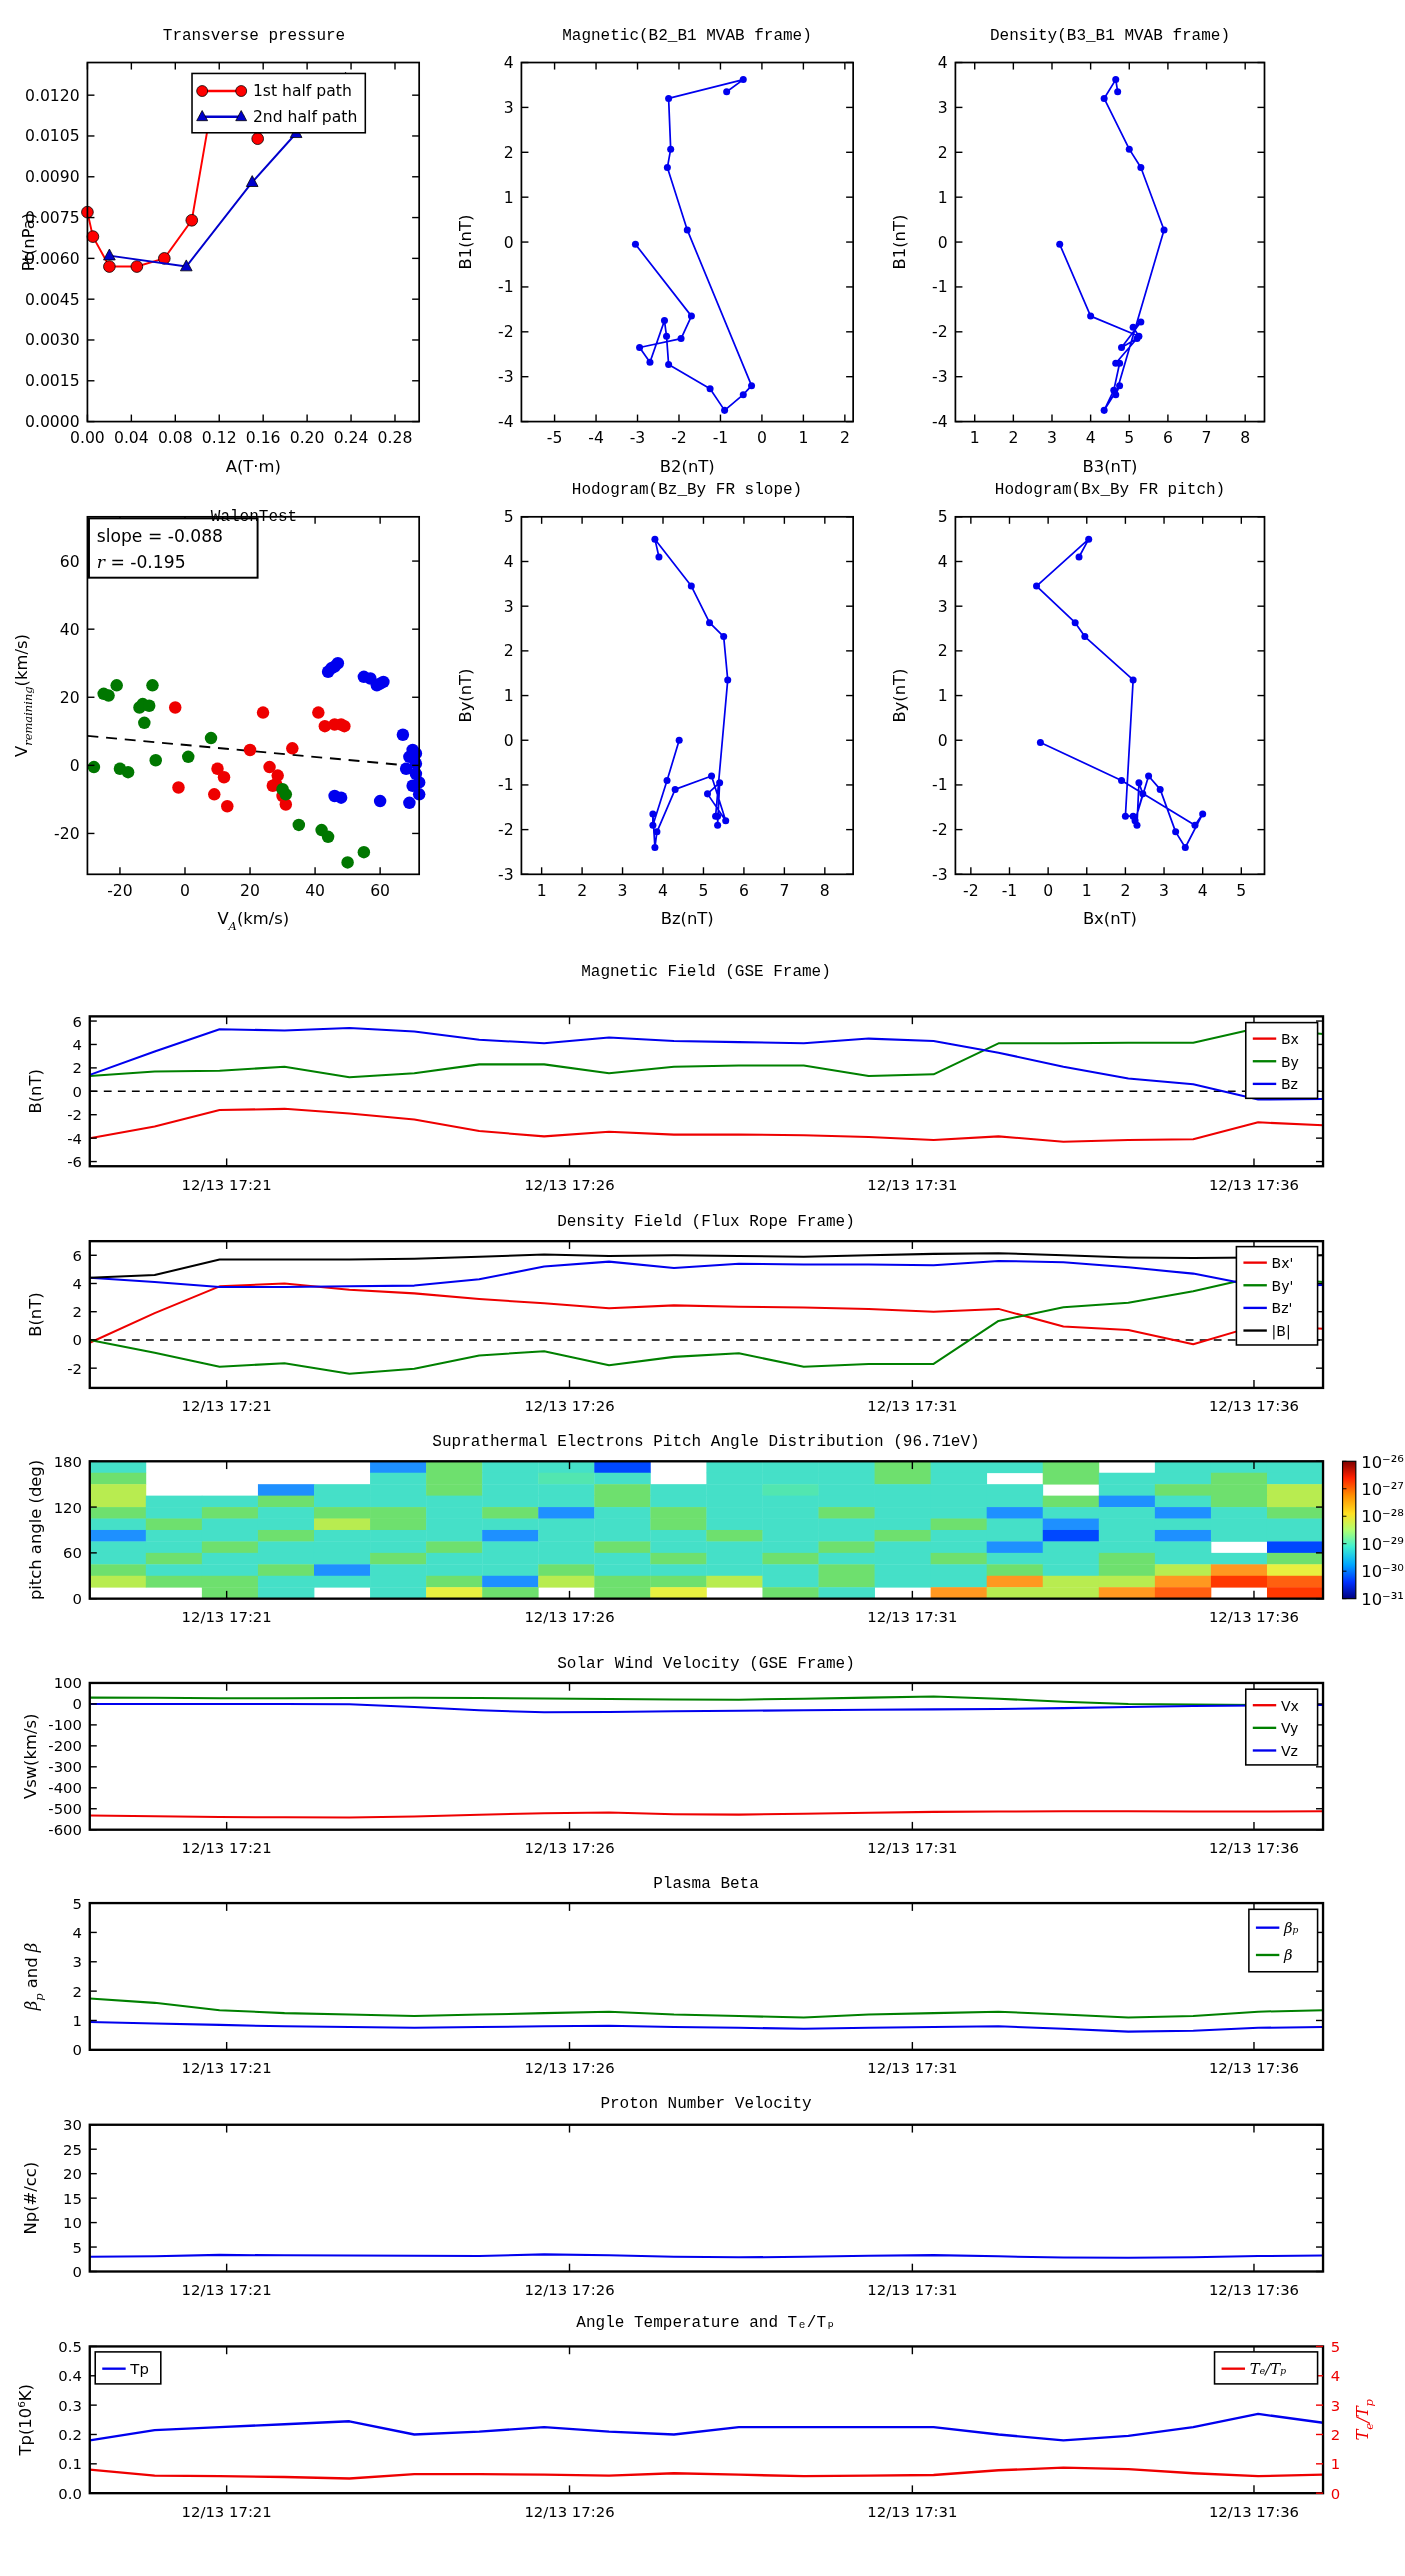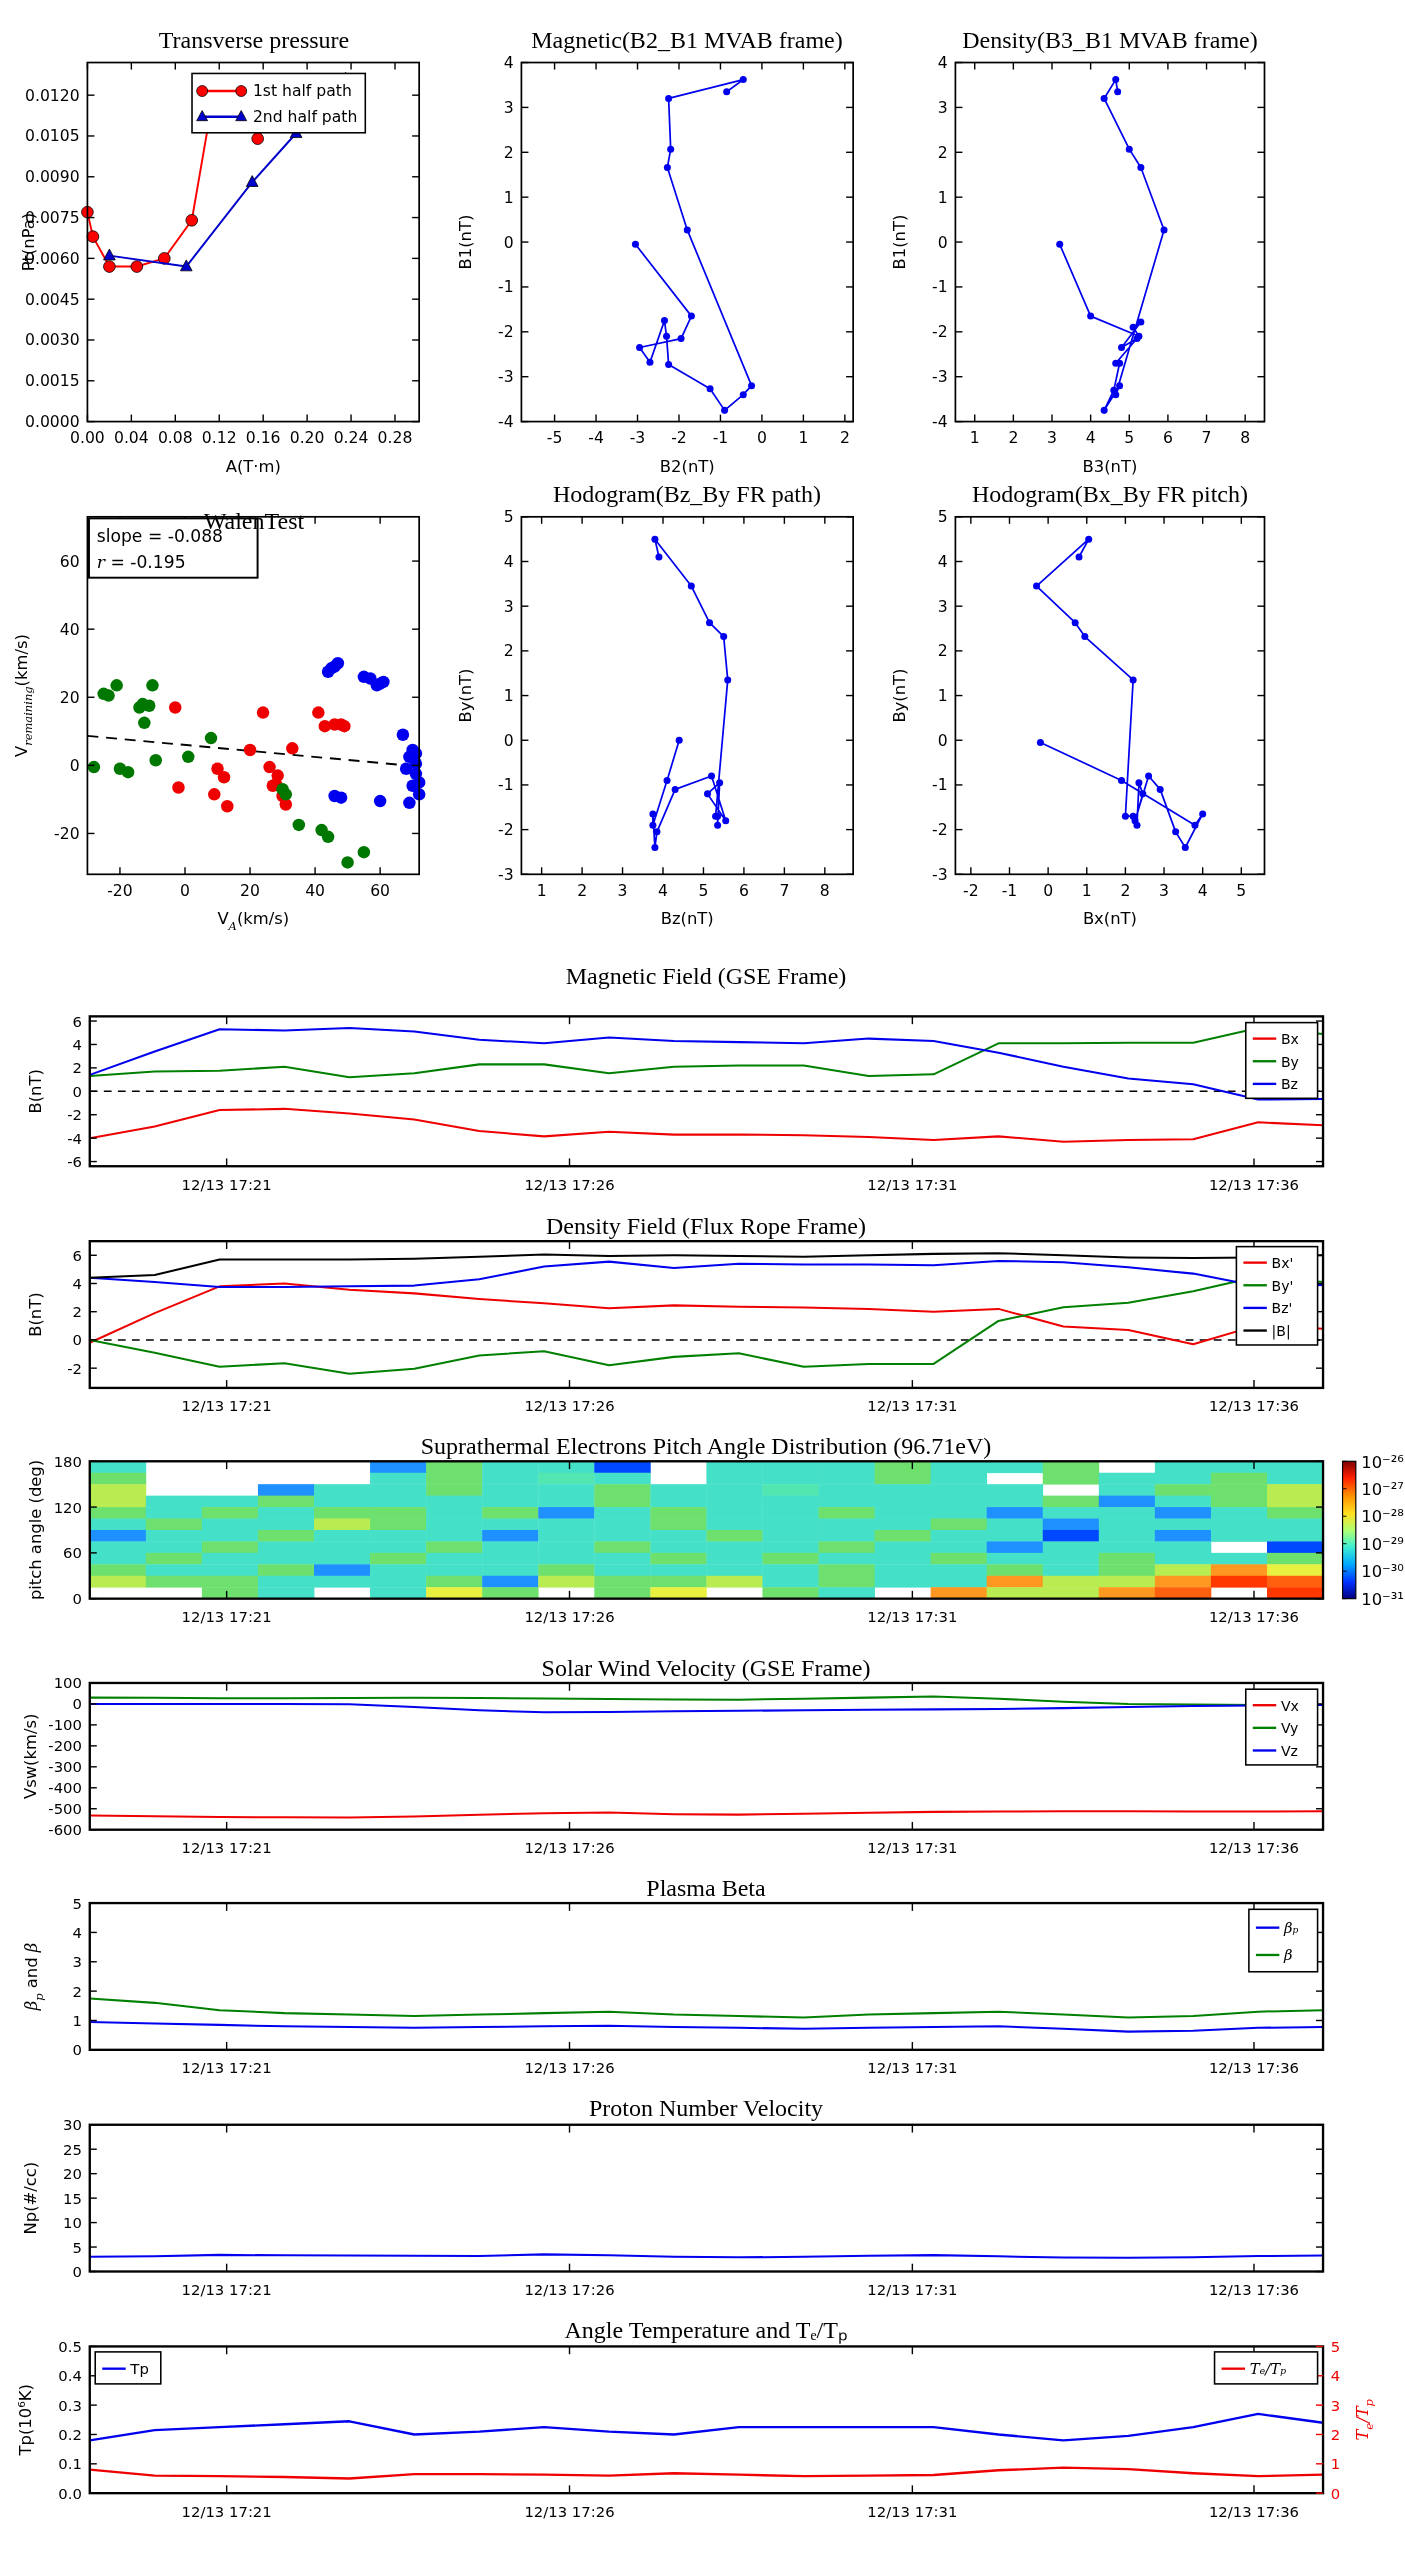--- a/index.html
+++ b/index.html
@@ -1,20 +1,20 @@
 <!DOCTYPE html>
 <html style="font-size:12.5px"><head>
 <meta charset="utf-8">
 <style>
   html,body{margin:0;padding:0;background:#fff;}
   #canvas{position:relative;width:1405px;height:2576px;background:#ffffff;
           font-family:"DejaVu Sans",sans-serif;color:#000;}
   #fig{position:absolute;left:0;top:0;}
-  .ptitle{position:absolute;transform:translateX(-50%);font-size:24px;color:#000;
-          white-space:nowrap;font-family:Liberation Serif, serif;}
+  .ptitle{position:absolute;transform:translateX(-50%);font-size:16px;color:#000;
+          white-space:nowrap;font-family:Liberation Mono, monospace;}
 </style>
 </head>
 <body>
 
 <div id="canvas">
   <svg id="fig" width="1405" height="2576" viewBox="0 0 1800 3300">
       <polyline points="112,271.66666666666663 119.0364238410596,303.030303030303 140.1456953642384,341.3636363636364 175.32781456953643,341.3636363636364 210.50993377483445,330.9090909090909 245.69205298013244,282.12121212121207 266.80132450331126,160.15151515151513 301.9834437086093,114.84848484848482 330.1291390728477,177.57575757575756 351.23841059602654,135.75757575757575 372.34768211920533,139.24242424242425 393.4569536423841,146.21212121212125 435.6754966887417,104.39393939393938" fill="none" stroke="#ff0000" stroke-width="2.5" stroke-linejoin="round"></polyline>
       <circle cx="112" cy="271.66666666666663" r="7.5" fill="#ff0000" stroke="#000" stroke-width="1"></circle>
       <circle cx="119.0364238410596" cy="303.030303030303" r="7.5" fill="#ff0000" stroke="#000" stroke-width="1"></circle>
       <circle cx="140.1456953642384" cy="341.3636363636364" r="7.5" fill="#ff0000" stroke="#000" stroke-width="1"></circle>
@@ -1046,21 +1046,21 @@
       <line x1="131" y1="3034.5" x2="161" y2="3034.5" stroke="#0000ee" stroke-width="3"></line>
       <text x="167" y="3041.5" font-size="19" text-anchor="start" fill="#000" font-family="DejaVu Sans, sans-serif">Tp</text>
       <rect x="1556" y="3013" width="132" height="41" fill="#fff" stroke="#000" stroke-width="2"></rect>
       <line x1="1565" y1="3034.5" x2="1595" y2="3034.5" stroke="#ee0000" stroke-width="3"></line>
       <text x="1601" y="3041.5" font-size="19" text-anchor="start" fill="#000" font-family="DejaVu Serif, serif" font-style="italic">Tₑ/Tₚ</text>
     </svg>
   <div class="ptitle" style="left:254px;top:26.5px">Transverse pressure</div>
   <div class="ptitle" style="left:687px;top:26.5px">Magnetic(B2_B1 MVAB frame)</div>
   <div class="ptitle" style="left:1110px;top:26.5px">Density(B3_B1 MVAB frame)</div>
   <div class="ptitle" style="left:254px;top:508px">WalenTest</div>
-  <div class="ptitle" style="left:687px;top:481px">Hodogram(Bz_By FR path)</div>
+  <div class="ptitle" style="left:687px;top:481px">Hodogram(Bz_By FR slope)</div>
   <div class="ptitle" style="left:1110px;top:481px">Hodogram(Bx_By FR pitch)</div>
   <div class="ptitle" style="left:706px;top:963px">Magnetic Field (GSE Frame)</div>
   <div class="ptitle" style="left:706px;top:1213px">Density Field (Flux Rope Frame)</div>
   <div class="ptitle" style="left:706px;top:1433px">Suprathermal Electrons Pitch Angle Distribution (96.71eV)</div>
   <div class="ptitle" style="left:706px;top:1655px">Solar Wind Velocity (GSE Frame)</div>
   <div class="ptitle" style="left:706px;top:1875px">Plasma Beta</div>
   <div class="ptitle" style="left:706px;top:2095px">Proton Number Velocity</div>
   <div class="ptitle" style="left:706px;top:2312px">Angle Temperature and Tₑ/Tₚ</div>
 </div>
 

